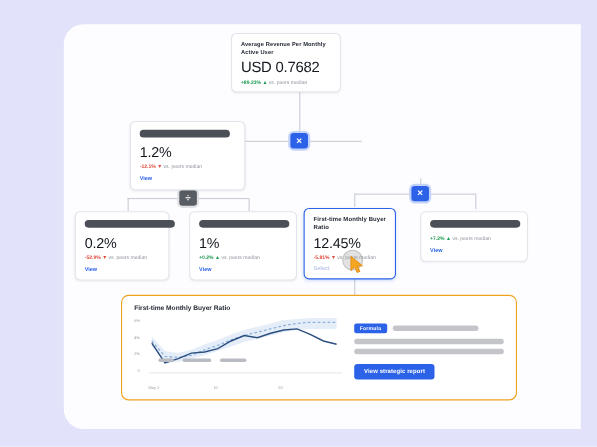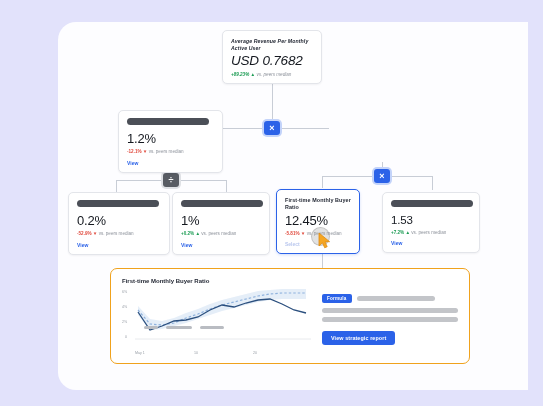--- a/index.html
+++ b/index.html
@@ -44,21 +44,21 @@
   .card .val.sm{font-size:11.5px;}
   .card .delta{font-size:4.6px;margin-top:3px;line-height:1.2;white-space:nowrap;}
   .card .delta .pct{font-weight:700;}
   .up{color:#1a9b52;}
   .down{color:#e0493c;}
   .peer{color:#8d929b;}
   .link{font-size:5px;color:#2b62e8;margin-top:5px;font-weight:600;}
   .link.dim{color:#b9c7ee;}
 
   
-  .topcard{position:absolute;left:222px;top:30px;width:100px;font-style:italic;}
+  .topcard{position:absolute;left:210px;top:30px;width:100px;}
   .topcard .ttl{font-size:5.2px;}
   .topcard .val{font-size:13.5px;}
 
   
   .panel{
     position:absolute;left:110px;top:268px;width:360px;height:96px;
     background:#ffffff;border:1.5px solid #f0a21d;border-radius:7px;
     box-sizing:border-box;padding:9px 11px;
   }
   .panel .ptitle{font-size:6px;font-weight:700;color:#1f2430;margin-bottom:4px;}
@@ -145,21 +145,21 @@
     <div class="val">1.2%</div>
     <div class="delta">
       <span class="pct down">-12.1%</span>
       <span class="down">▼</span>
       <span class="peer">vs. peers median</span>
     </div>
     <div class="link">View</div>
   </div>
 
 
-  <div class="card" style="left:68px;top:192px;width:102px;">
+  <div class="card" style="left:68px;top:192px;width:86px;">
     <div class="ph" style="width:82px;"></div>
     <div class="val">0.2%</div>
     <div class="delta">
       <span class="pct down">-52.9%</span>
       <span class="down">▼</span>
       <span class="peer">vs. peers median</span>
     </div>
     <div class="link">View</div>
   </div>
 
@@ -180,21 +180,20 @@
     <div class="delta">
       <span class="pct down">-5.81%</span>
       <span class="down">▼</span>
       <span class="peer">vs. peers median</span>
     </div>
     <div class="link dim">Select</div>
   </div>
 
   <div class="card" style="left:382px;top:192px;width:98px;">
     <div class="ph" style="width:82px;"></div>
-    <div class="val sm">1.53</div>
     <div class="delta">
       <span class="pct up">+7.2%</span>
       <span class="up">▲</span>
       <span class="peer">vs. peers median</span>
     </div>
     <div class="link">View</div>
   </div>
 
   <div class="ripple" style="left:311px;top:227px;"></div>
   <svg class="cursor" style="left:318px;top:232px;" viewBox="0 0 14 17">

